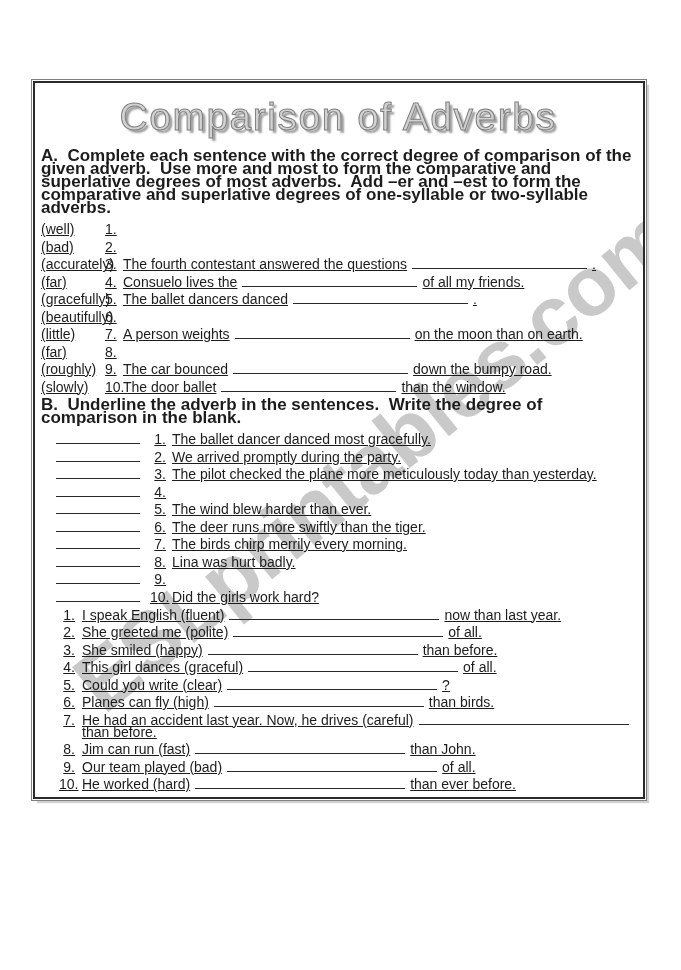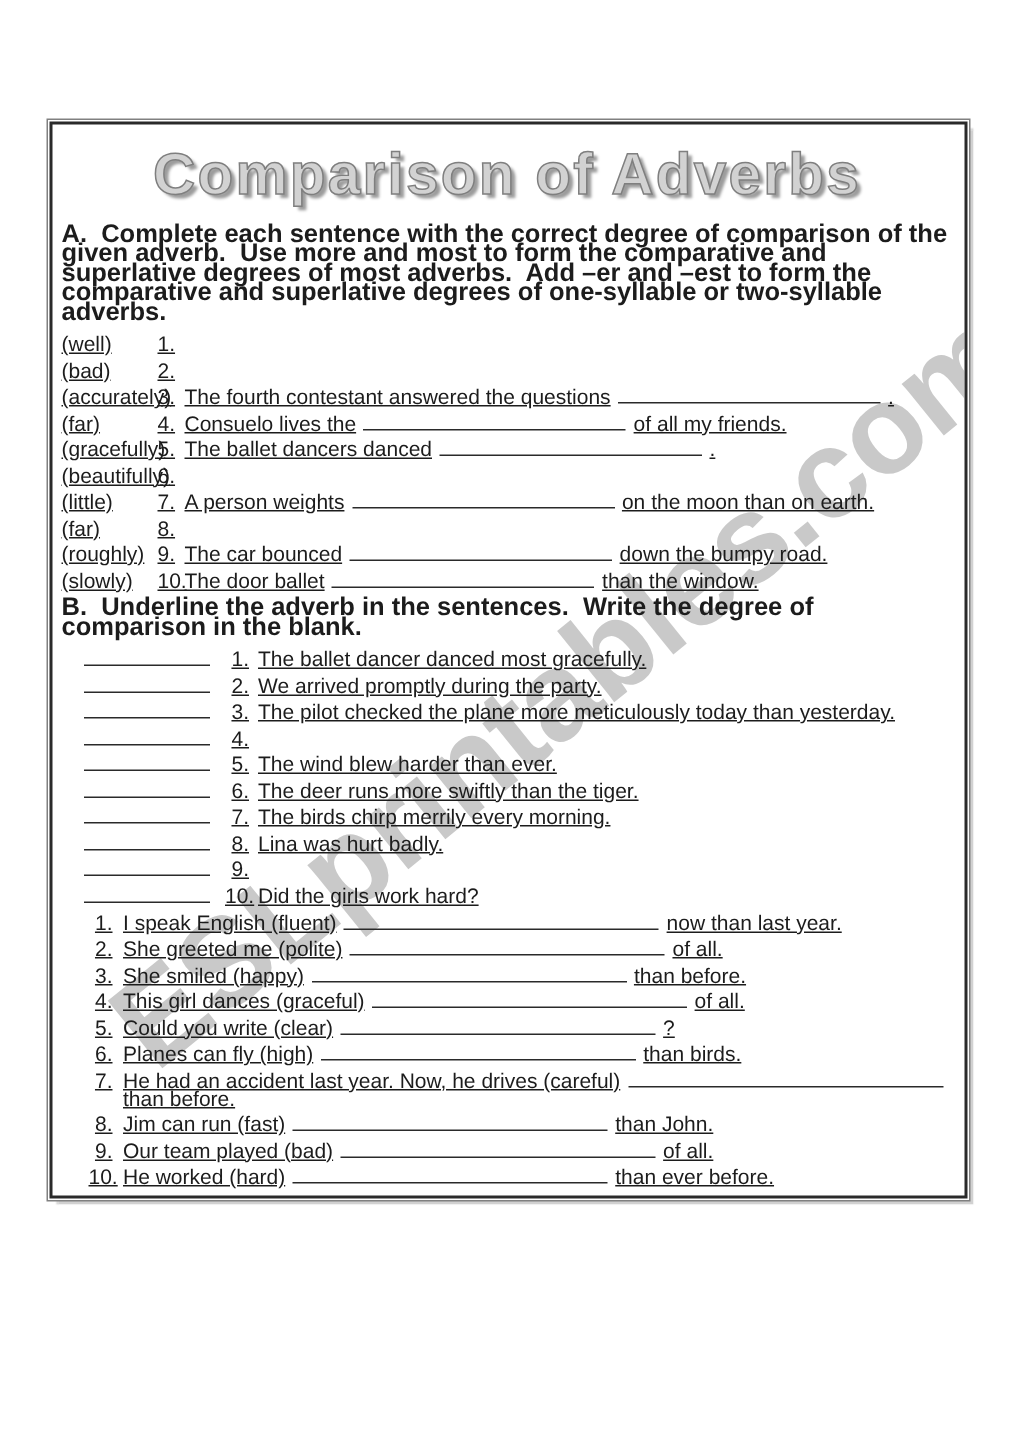--- a/index.html
+++ b/index.html
@@ -45,21 +45,21 @@
   .content {
     position: relative;
     z-index: 1;
     padding: 8px 8px 0 6px;
   }
   .title {
     text-align: center;
     margin: 4px 0 10px 0;
     font-size: 39px;
     line-height: 44px;
-    font-weight: bold;
+    font-weight: normal;
     letter-spacing: 1.5px;
     color: #d2d2d2;
     -webkit-text-stroke: 1px #7f7f7f;
     text-shadow: 3px 3px 2px #9c9c9c;
   }
   .heading {
     font-size: 17px;
     line-height: 13px;
     font-weight: bold;
     margin: 0 0 9px 0;

